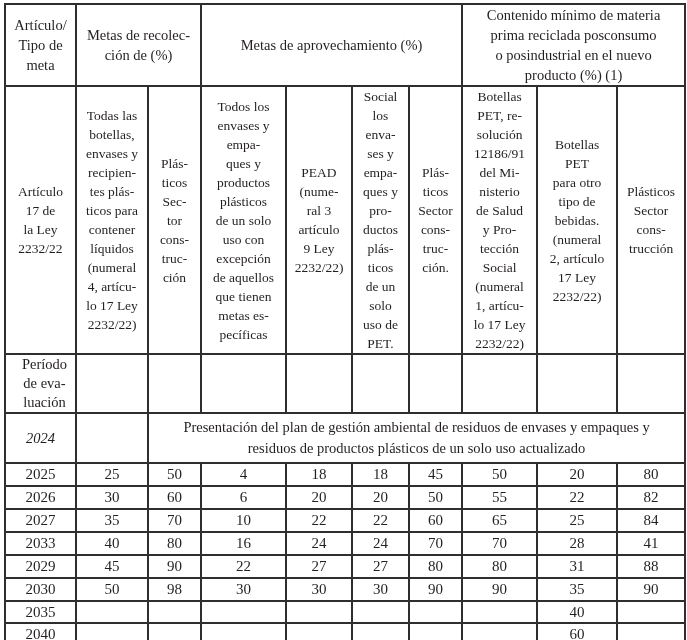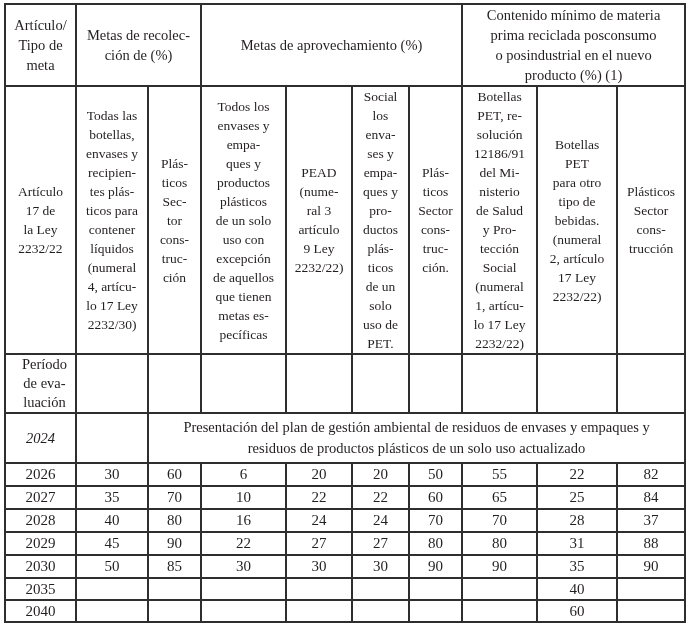--- a/index.html
+++ b/index.html
@@ -78,21 +78,21 @@
 botellas,
 envases y
 recipien-
 tes plás-
 ticos para
 contener
 líquidos
 (numeral
 4, artícu-
 lo 17 Ley
-2232/30)</td>
+2232/22)</td>
         <td>Plás-
 ticos
 Sec-
 tor
 cons-
 truc-
 ción</td>
         <td>Todos los
 envases y
 empa-
@@ -173,20 +173,32 @@
         <td></td>
         <td></td>
         <td></td>
       </tr>
       <tr class="r-2024">
         <td class="italic">2024</td>
         <td></td>
         <td colspan="8">Presentación del plan de gestión ambiental de residuos de envases y empaques y
 residuos de productos plásticos de un solo uso actualizado</td>
       </tr>
+    <tr class="r-data">
+    <td>2025</td>
+    <td>25</td>
+    <td>50</td>
+    <td>4</td>
+    <td>18</td>
+    <td>18</td>
+    <td>45</td>
+    <td>50</td>
+    <td>20</td>
+    <td>80</td>
+  </tr>
         <tr class="r-data">
     <td>2026</td>
     <td>30</td>
     <td>60</td>
     <td>6</td>
     <td>20</td>
     <td>20</td>
     <td>50</td>
     <td>55</td>
     <td>22</td>
@@ -198,47 +210,47 @@
     <td>70</td>
     <td>10</td>
     <td>22</td>
     <td>22</td>
     <td>60</td>
     <td>65</td>
     <td>25</td>
     <td>84</td>
   </tr>
         <tr class="r-data">
-    <td>2028</td>
+    <td>2033</td>
     <td>40</td>
     <td>80</td>
     <td>16</td>
     <td>24</td>
     <td>24</td>
     <td>70</td>
     <td>70</td>
     <td>28</td>
-    <td>37</td>
+    <td>41</td>
   </tr>
         <tr class="r-data">
     <td>2029</td>
     <td>45</td>
     <td>90</td>
     <td>22</td>
     <td>27</td>
     <td>27</td>
     <td>80</td>
     <td>80</td>
     <td>31</td>
     <td>88</td>
   </tr>
         <tr class="r-data">
     <td>2030</td>
     <td>50</td>
-    <td>85</td>
+    <td>98</td>
     <td>30</td>
     <td>30</td>
     <td>30</td>
     <td>90</td>
     <td>90</td>
     <td>35</td>
     <td>90</td>
   </tr>
         <tr class="r-data r-data-sm">
     <td>2035</td>

